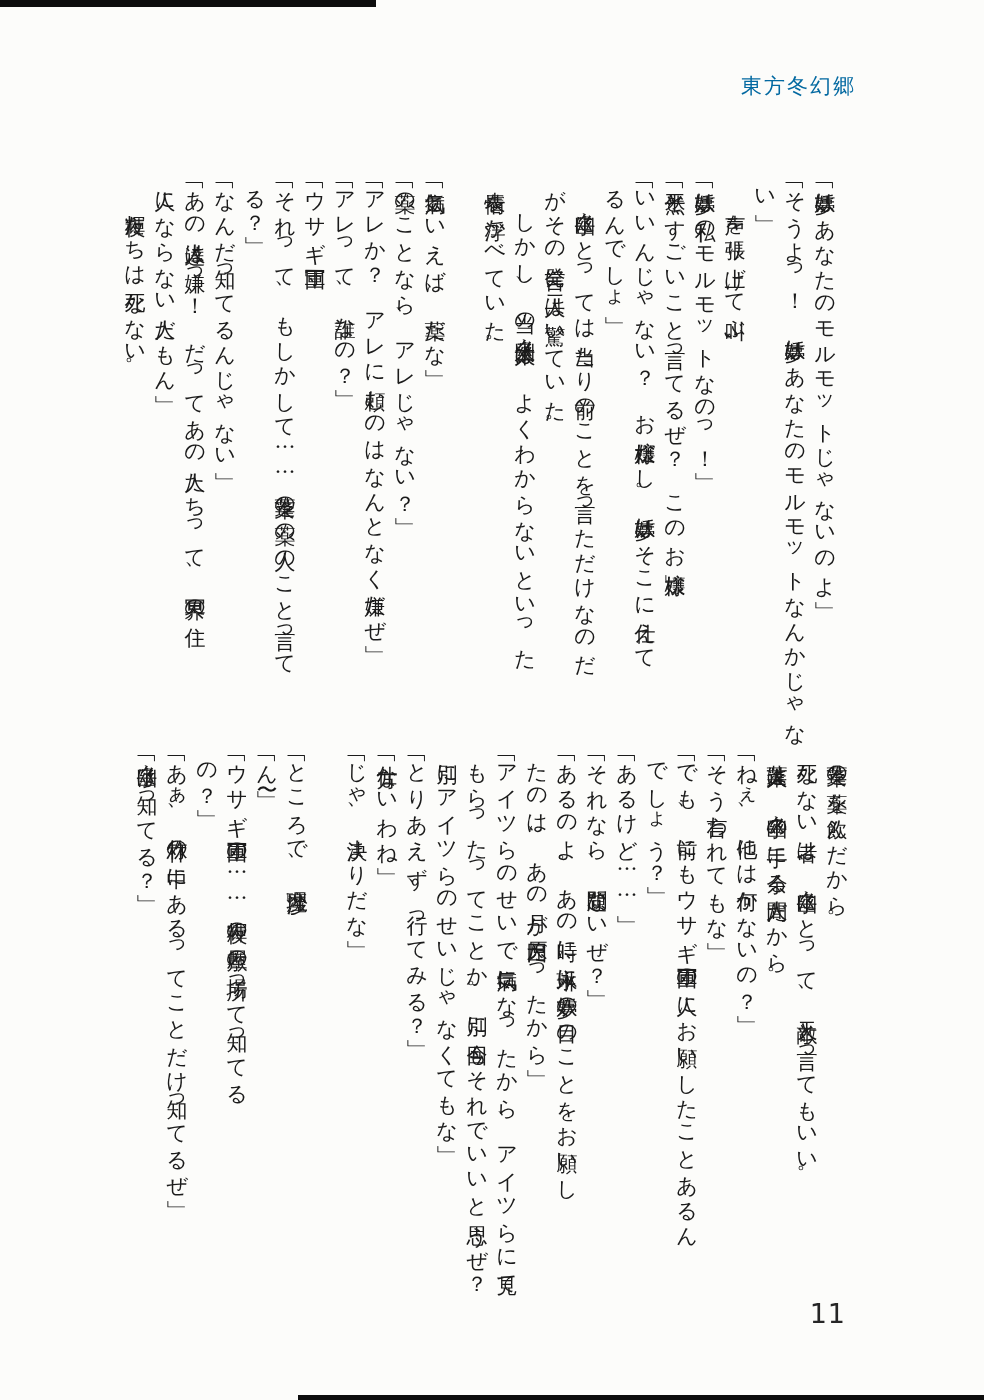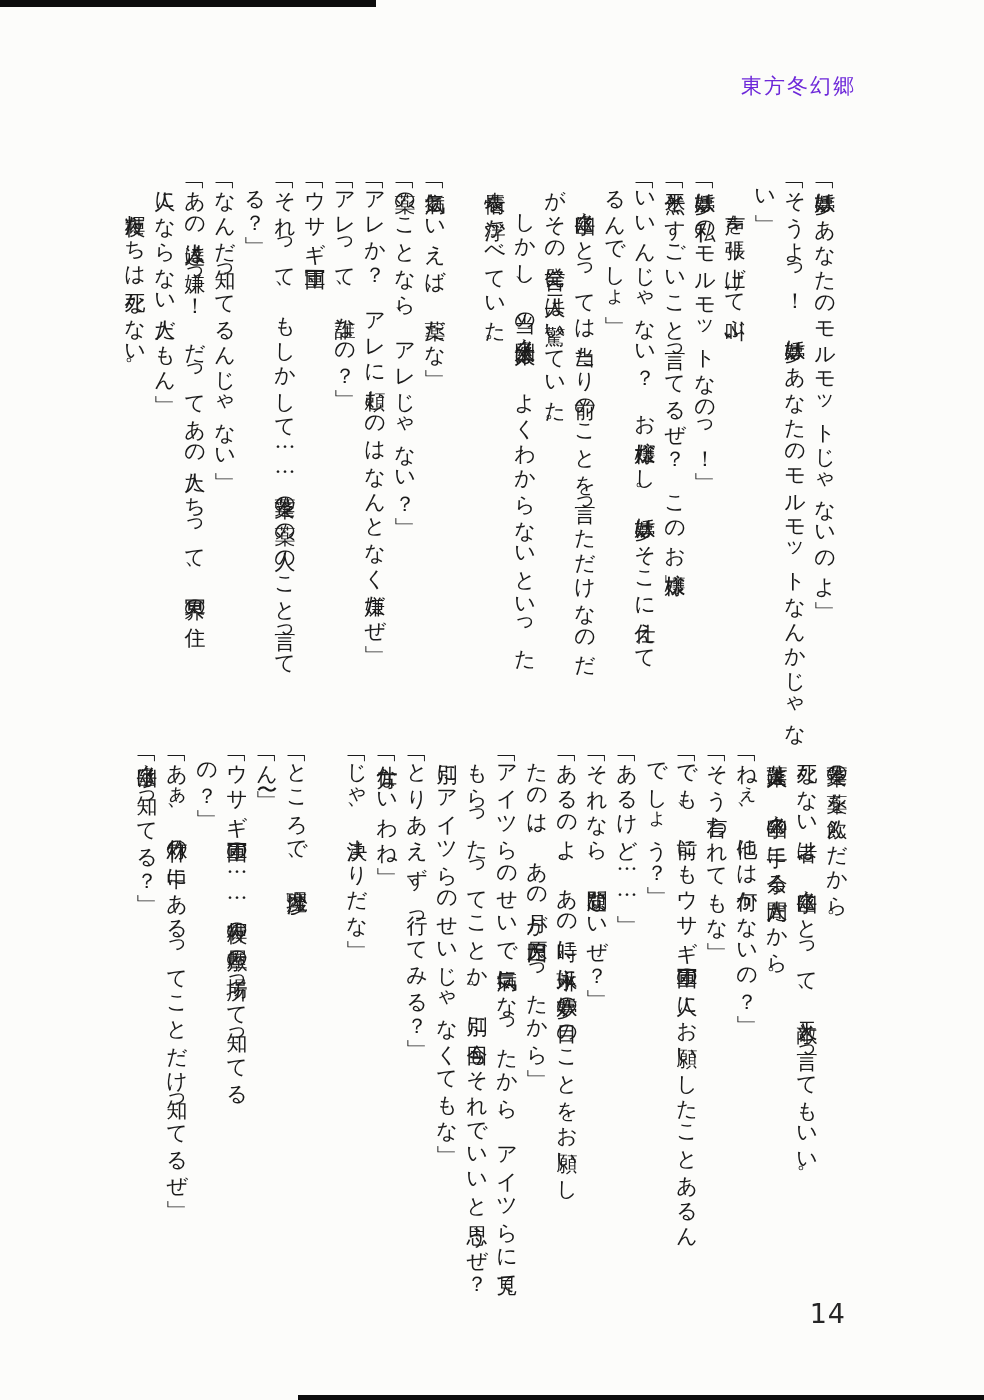--- a/index.html
+++ b/index.html
@@ -34,21 +34,21 @@
     height: 5px;
   }
   
   .header {
     position: absolute;
     top: 72px;
     right: 128px;
     font-family: "DejaVu Sans", sans-serif;
     font-size: 21px;
     letter-spacing: 2px;
-    color: #6d28d9;
+    color: #0369a1;
     white-space: nowrap;
   }
   
   .vblock {
     position: absolute;
     writing-mode: vertical-rl;
     text-orientation: upright;
     font-size: 21px;
     letter-spacing: 1.5px;
     line-height: 30px;
@@ -135,16 +135,16 @@
       <p class="line">「じゃ、決まりだな」</p>
       <p class="line gap">　</p>
       <p class="line">「ところで、魔理沙」</p>
       <p class="line">「ん〜」</p>
       <p class="line">「ウサギ軍団の……輝夜の屋敷の場所って知ってる</p>
       <p class="line">の？」</p>
       <p class="line">「あぁ、竹林の中にあるってことだけ知ってるぜ」</p>
       <p class="line">「幽々子は知ってる？」</p>
     </div>
 
-  <div class="pagenum">14</div>
+  <div class="pagenum">11</div>
 
   <div class="edge edge-bottom"></div>
 </div>
 
 </body></html>

